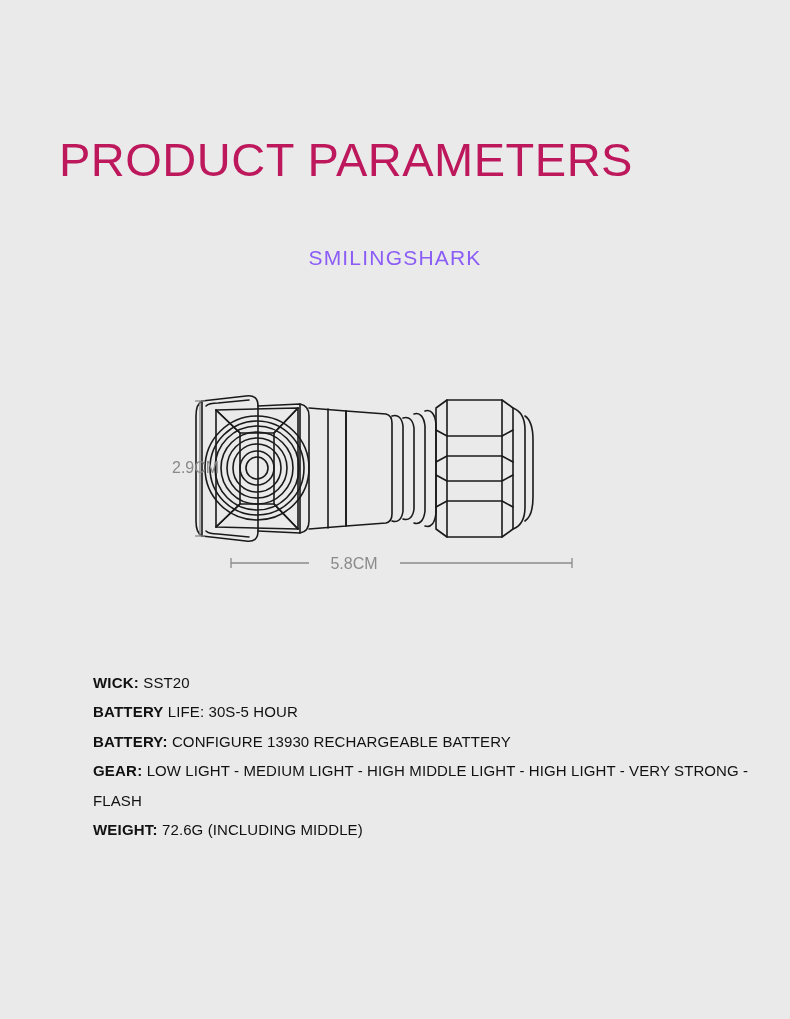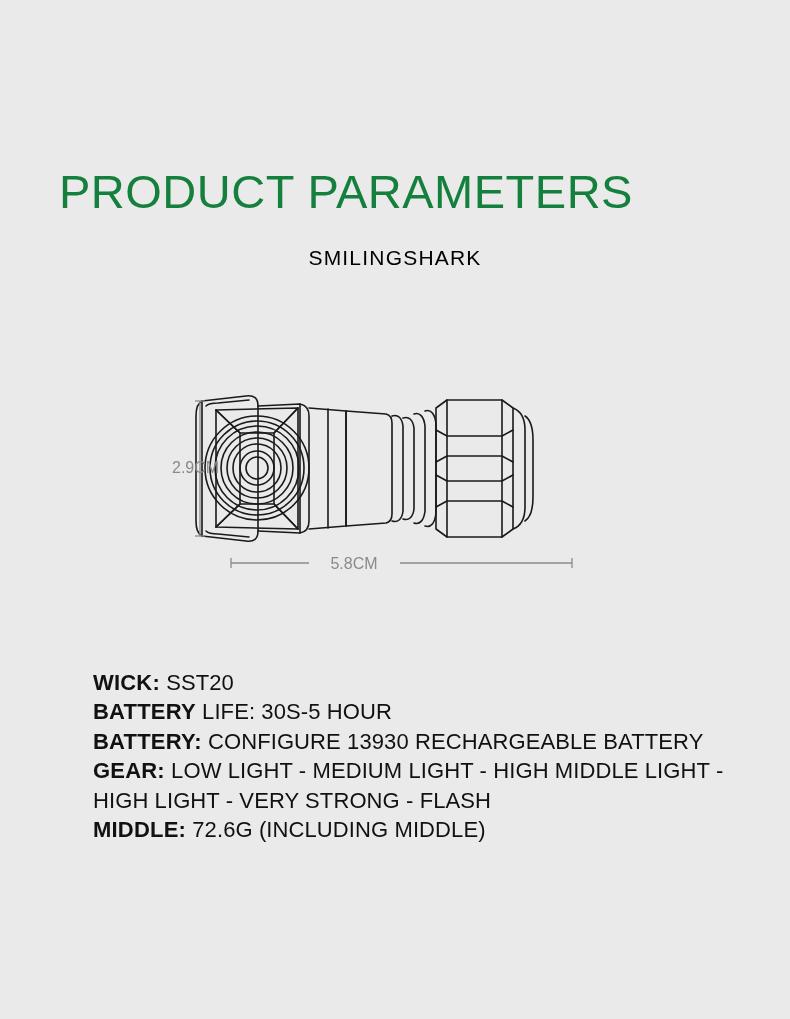--- a/index.html
+++ b/index.html
@@ -17,42 +17,42 @@
 
   
   #header {
     position: absolute;
     top: 0;
     left: 0;
     width: 790px;
   }
   #page-title {
     position: absolute;
-    top: 168px;
+    top: 136px;
     left: 0;
     width: 692px;
     text-align: center;
     font-size: 47px;
     line-height: 1;
     font-weight: 500;
     letter-spacing: 0.5px;
-    color: #15803d;
+    color: #be185d;
     white-space: nowrap;
   }
   #brand-subtitle {
     position: absolute;
     top: 247px;
     left: 0;
     width: 790px;
     text-align: center;
     font-size: 21px;
     line-height: 1;
     font-weight: 400;
     letter-spacing: 1.2px;
-    color: #000000;
+    color: #8b5cf6;
     white-space: nowrap;
   }
 
   
   #product-figure {
     position: absolute;
     top: 378px;
     left: 150px;
     width: 470px;
     height: 210px;
@@ -62,21 +62,21 @@
   }
 
   
   #spec-list {
     position: absolute;
     top: 668px;
     left: 93px;
     width: 690px;
   }
   .spec-line {
-    font-size: 22px;
+    font-size: 15px;
     line-height: 29.4px;
     color: #111111;
     white-space: nowrap;
     letter-spacing: 0.1px;
   }
   .spec-line.wrap {
     white-space: normal;
   }
   .spec-label {
     font-weight: bold;
@@ -182,16 +182,16 @@
   </div>
   <div class="spec-line">
     <span class="spec-label">BATTERY:</span>
     <span class="spec-value">CONFIGURE 13930 RECHARGEABLE BATTERY</span>
   </div>
   <div class="spec-line wrap">
     <span class="spec-label">GEAR:</span>
     <span class="spec-value">LOW LIGHT - MEDIUM LIGHT - HIGH MIDDLE LIGHT - HIGH LIGHT - VERY STRONG - FLASH</span>
   </div>
   <div class="spec-line">
-    <span class="spec-label">MIDDLE:</span>
+    <span class="spec-label">WEIGHT:</span>
     <span class="spec-value">72.6G (INCLUDING MIDDLE)</span>
   </div>
 </div>
 
 </body></html>

